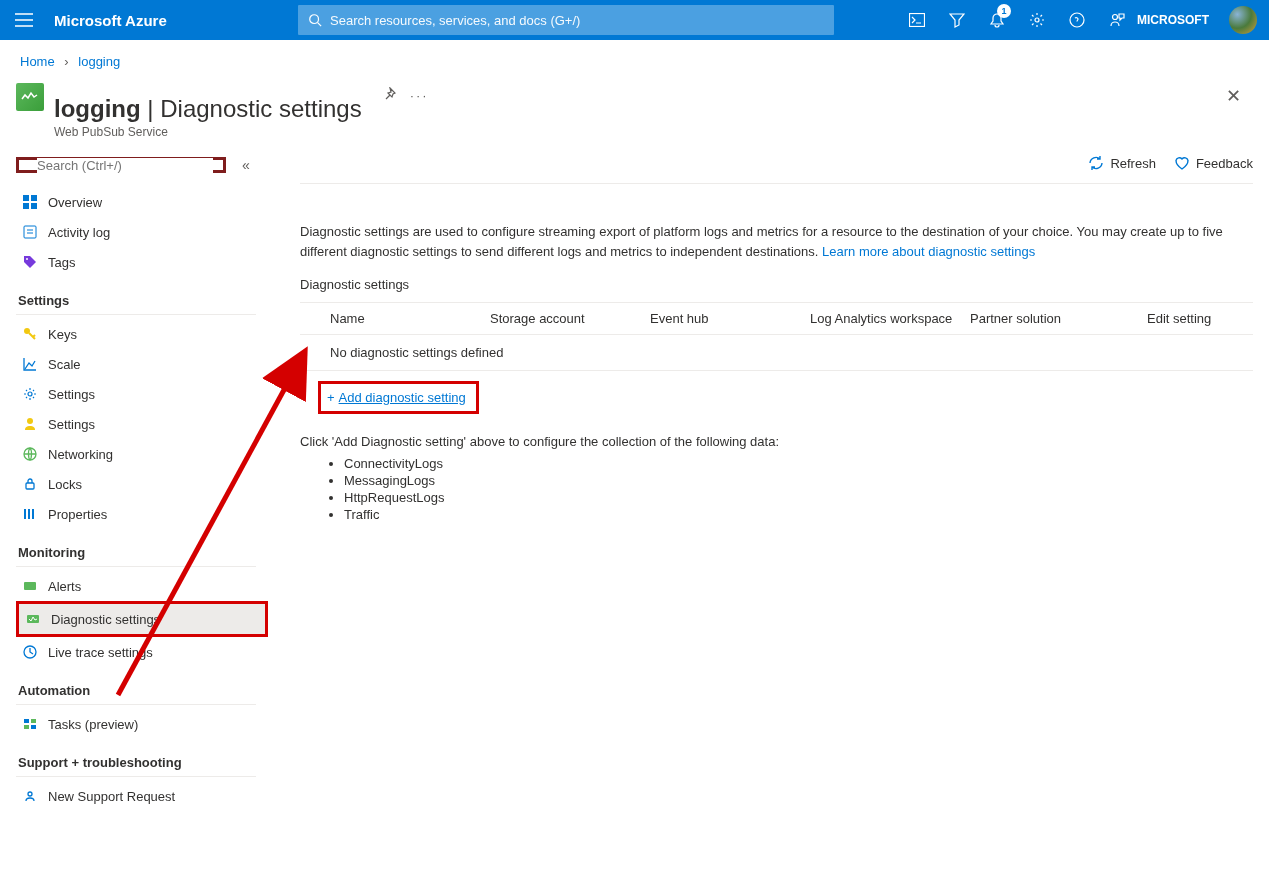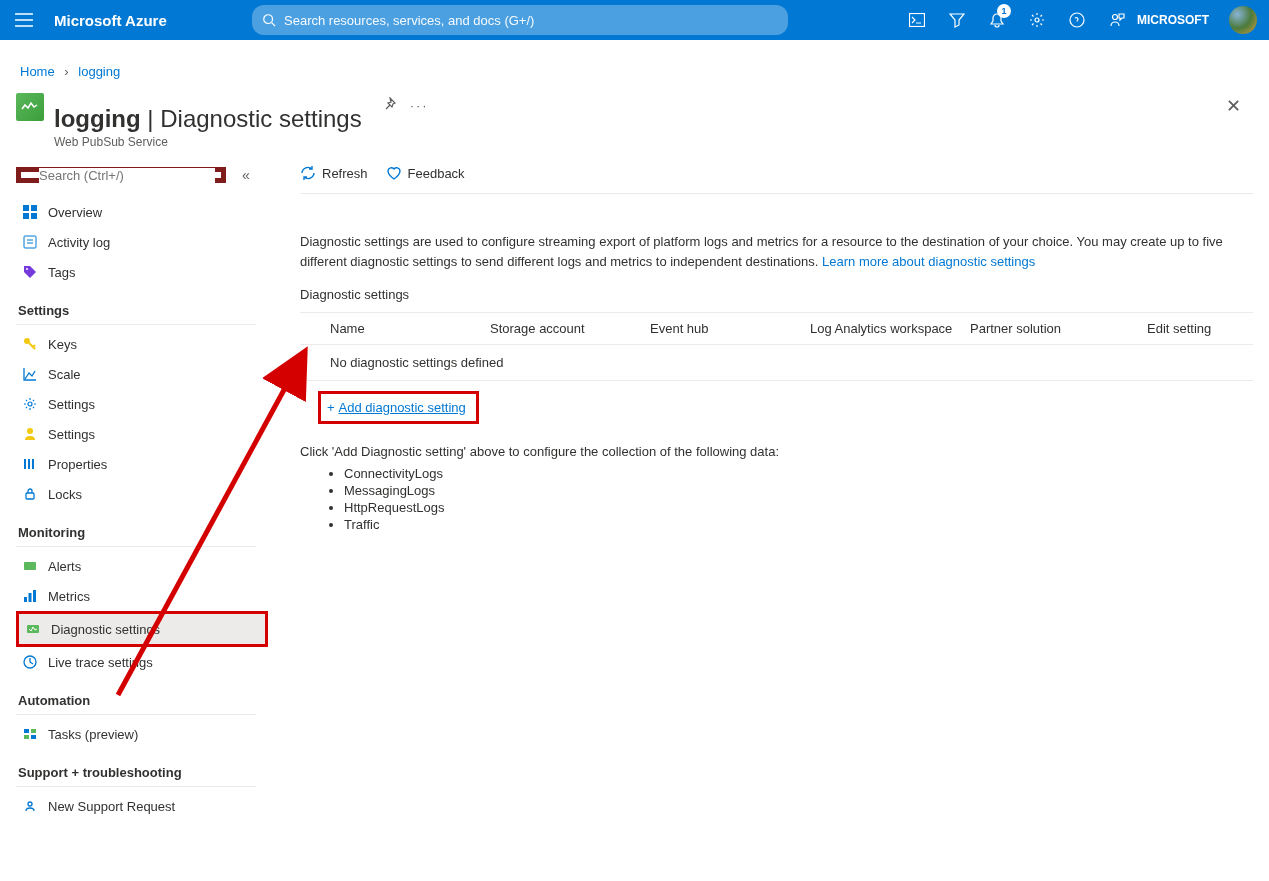--- a/index.html
+++ b/index.html
@@ -2,65 +2,65 @@
 <html><head>
 <meta charset="utf-8">
 <style>
 * { margin: 0; padding: 0; box-sizing: border-box; font-family: "Segoe UI", -apple-system, sans-serif; }
 body { font-size: 13px; color: #323130; background: #fff; width: 1269px; height: 881px; overflow: hidden; position: relative; }
 
 
 .topbar { background: #0078d4; height: 40px; display: flex; align-items: center; color: #fff; }
 .hamburger { width: 48px; height: 40px; display: flex; align-items: center; justify-content: center; cursor: pointer; }
 .brand { font-weight: 600; font-size: 15px; padding: 0 12px 0 6px; min-width: 170px; }
-.topsearch { flex: 0 0 536px; background: #4ba0e1; height: 30px; border-radius: 12px; display: flex; align-items: center; padding: 0 10px; margin-left: 34px; }
+.topsearch { flex: 0 0 536px; background: #4ba0e1; height: 30px; border-radius: 1px; display: flex; align-items: center; padding: 0 10px; margin-left: 80px; }
 .topsearch input { background: transparent; border: none; color: #fff; font-size: 13px; flex: 1; outline: none; margin-left: 8px; }
 .topsearch input::placeholder { color: #fff; opacity: 0.95; }
 .topspacer { flex: 1; }
 .topicons { display: flex; align-items: center; }
 .topicon { width: 40px; height: 40px; display: flex; align-items: center; justify-content: center; cursor: pointer; position: relative; }
 .badge { position: absolute; top: 4px; right: 6px; background: #fff; color: #0078d4; border-radius: 50%; width: 14px; height: 14px; font-size: 9px; font-weight: 600; display: flex; align-items: center; justify-content: center; }
 .tenant { font-size: 12px; font-weight: 600; padding-right: 8px; }
 .avatar { width: 28px; height: 28px; border-radius: 50%; background: radial-gradient(circle at 30% 30%, #8ab4d6, #4a7a3c, #d4a040); margin: 0 12px; }
 
 
-.breadcrumb { padding: 24px 20px 6px; font-size: 13px; }
+.breadcrumb { padding: 14px 20px 6px; font-size: 13px; }
 .breadcrumb a { color: #0078d4; text-decoration: none; }
 .chev { color: #605e5c; margin: 0 6px; }
 
 
 .titlewrap { display: flex; align-items: flex-start; padding: 4px 20px 14px 16px; }
 .service-icon { width: 28px; height: 28px; background: linear-gradient(135deg,#5cb85c,#3a9e3a); border-radius: 2px; margin-right: 10px; margin-top: 4px; display:flex; align-items:center; justify-content:center; }
 .service-icon svg { stroke:#fff; }
 .titleblock h1 { font-size: 24px; font-weight: 600; margin-top: 16px; }
 .titleblock h1 .light { font-weight: 400; }
 .subtitle { font-size: 12px; color: #605e5c; margin-top: 2px; }
 .title-actions { margin-left: 20px; display: flex; align-items: center; margin-top: 8px; gap: 14px; color: #605e5c; }
 .title-right { margin-left: auto; margin-top: 6px; }
 .closebtn { font-size: 18px; color: #605e5c; cursor: pointer; padding: 4px 8px; }
 
 
 .body { display: flex; padding: 0 16px; }
 .leftcol { width: 254px; flex: 0 0 254px; }
 .searchrow { display: flex; align-items: center; gap: 12px; margin-bottom: 10px; }
-.sidesearch { display: flex; align-items: center; border: 5px solid #7f1d1d; height: 16px; padding: 0 14px; width: 210px; }
+.sidesearch { display: flex; align-items: center; border: 3px solid #7f1d1d; height: 16px; padding: 0 14px; width: 210px; }
 .sidesearch input { border: none; outline: none; font-size: 13px; flex: 1; margin-left: 4px; }
 .collapse-toggle { color: #605e5c; font-size: 14px; cursor: pointer; padding: 4px; }
 
 .navgroup { margin-bottom: 8px; }
 .navheader { font-size: 13px; font-weight: 600; color: #323130; padding: 8px 2px 6px; border-bottom: 1px solid #edebe9; margin: 6px 14px 4px 0; }
 .navitem { display: flex; align-items: center; padding: 7px 6px; cursor: pointer; gap: 10px; font-size: 13px; color: #323130; }
 .navitem.active { background: #edebe9; }
 .nicon { width: 16px; height: 16px; display: flex; align-items: center; justify-content: center; flex: 0 0 16px; }
 .redbox { border: 3px solid #d40000; }
 #nav-diag.navitem.active { background: #edebe9; }
 .nav-diag-wrap { display:inline-block; }
 
 .maincol { flex: 1; padding-left: 30px; position: relative; }
-.toolbar { display: flex; align-items: center; gap: 18px; padding: 2px 0 12px; color: #323130; }
+.toolbar { display: flex; align-items: center; gap: 18px; padding: 2px 0 12px; color: #323130; justify-content: flex-end; }
 .tbtn { display: flex; align-items: center; gap: 6px; cursor: pointer; font-size: 13px; }
 .tbtn svg { stroke: #0078d4; }
 .hr { border-bottom: 1px solid #edebe9; margin-bottom: 16px; }
 
 .desc { font-size: 13px; line-height: 1.5; margin-bottom: 16px; margin-top: 38px; }
 .desc a { color: #0078d4; text-decoration: none; }
 
 .tbltitle { font-size: 13px; margin-bottom: 10px; }
 .tblhead { display: flex; padding: 8px 0 8px 30px; border-bottom: 1px solid #edebe9; border-top: 1px solid #edebe9; font-size: 13px; }
 .tblhead .col { font-weight: 400; }
@@ -252,58 +252,57 @@
           <span class="nicon">
             <svg width="14" height="14" viewBox="0 0 14 14" fill="#f2c811">
               <circle cx="7" cy="4" r="3"></circle>
               <path d="M2 13c0-3 2-4 5-4s5 1 5 4z"></path>
             </svg>
           </span>
           <span>Settings</span>
         </div>
       <div class="navitem">
           <span class="nicon">
+            <svg width="14" height="14" viewBox="0 0 14 14" fill="none" stroke="#5cb85c" stroke-width="1.3">
+              <circle cx="7" cy="7" r="6"></circle>
+              <path d="M1 7h12M7 1c2 2 2 10 0 12M7 1c-2 2-2 10 0 12"></path>
+            </svg>
+          </span>
+          <span>Networking</span>
+        </div>
+      <div class="navitem">
+          <span class="nicon">
+            <svg width="14" height="14" viewBox="0 0 14 14" fill="none" stroke="#0078d4" stroke-width="1.3">
+              <rect x="3" y="6" width="8" height="6" rx="1"></rect>
+              <path d="M5 6V4a2 2 0 0 1 4 0v2"></path>
+            </svg>
+          </span>
+          <span>Locks</span>
+        </div>
+      <div class="navitem">
+          <span class="nicon">
             <svg width="14" height="14" viewBox="0 0 14 14" fill="#0078d4">
               <rect x="1" y="2" width="2" height="10"></rect>
               <rect x="5" y="2" width="2" height="10"></rect>
               <rect x="9" y="2" width="2" height="10"></rect>
             </svg>
           </span>
           <span>Properties</span>
         </div>
-      <div class="navitem">
-          <span class="nicon">
-            <svg width="14" height="14" viewBox="0 0 14 14" fill="none" stroke="#0078d4" stroke-width="1.3">
-              <rect x="3" y="6" width="8" height="6" rx="1"></rect>
-              <path d="M5 6V4a2 2 0 0 1 4 0v2"></path>
-            </svg>
-          </span>
-          <span>Locks</span>
-        </div>
     </div>
 
     <div class="navgroup">
       <div class="navheader">Monitoring</div>
       <div class="navitem">
           <span class="nicon">
             <svg width="14" height="14" viewBox="0 0 14 14" fill="#5cb85c">
               <rect x="1" y="3" width="12" height="8" rx="1"></rect>
             </svg>
           </span>
           <span>Alerts</span>
-        </div>
-      <div class="navitem">
-          <span class="nicon">
-            <svg width="14" height="14" viewBox="0 0 14 14" fill="#0078d4">
-              <rect x="1" y="8" width="3" height="5"></rect>
-              <rect x="5.5" y="4" width="3" height="9"></rect>
-              <rect x="10" y="1" width="3" height="12"></rect>
-            </svg>
-          </span>
-          <span>Metrics</span>
         </div>
       <span class="nav-diag-wrap redbox">
         <div class="navitem active" id="nav-diag" style="width:246px;">
             <span class="nicon">
               <svg width="14" height="14" viewBox="0 0 14 14" fill="#5cb85c">
                 <rect x="1" y="3" width="12" height="8" rx="1"></rect>
                 <path d="M3 7l2 2 2-4 2 3 2-1" stroke="#fff" fill="none"></path>
               </svg>
             </span>
             <span>Diagnostic settings</span>

